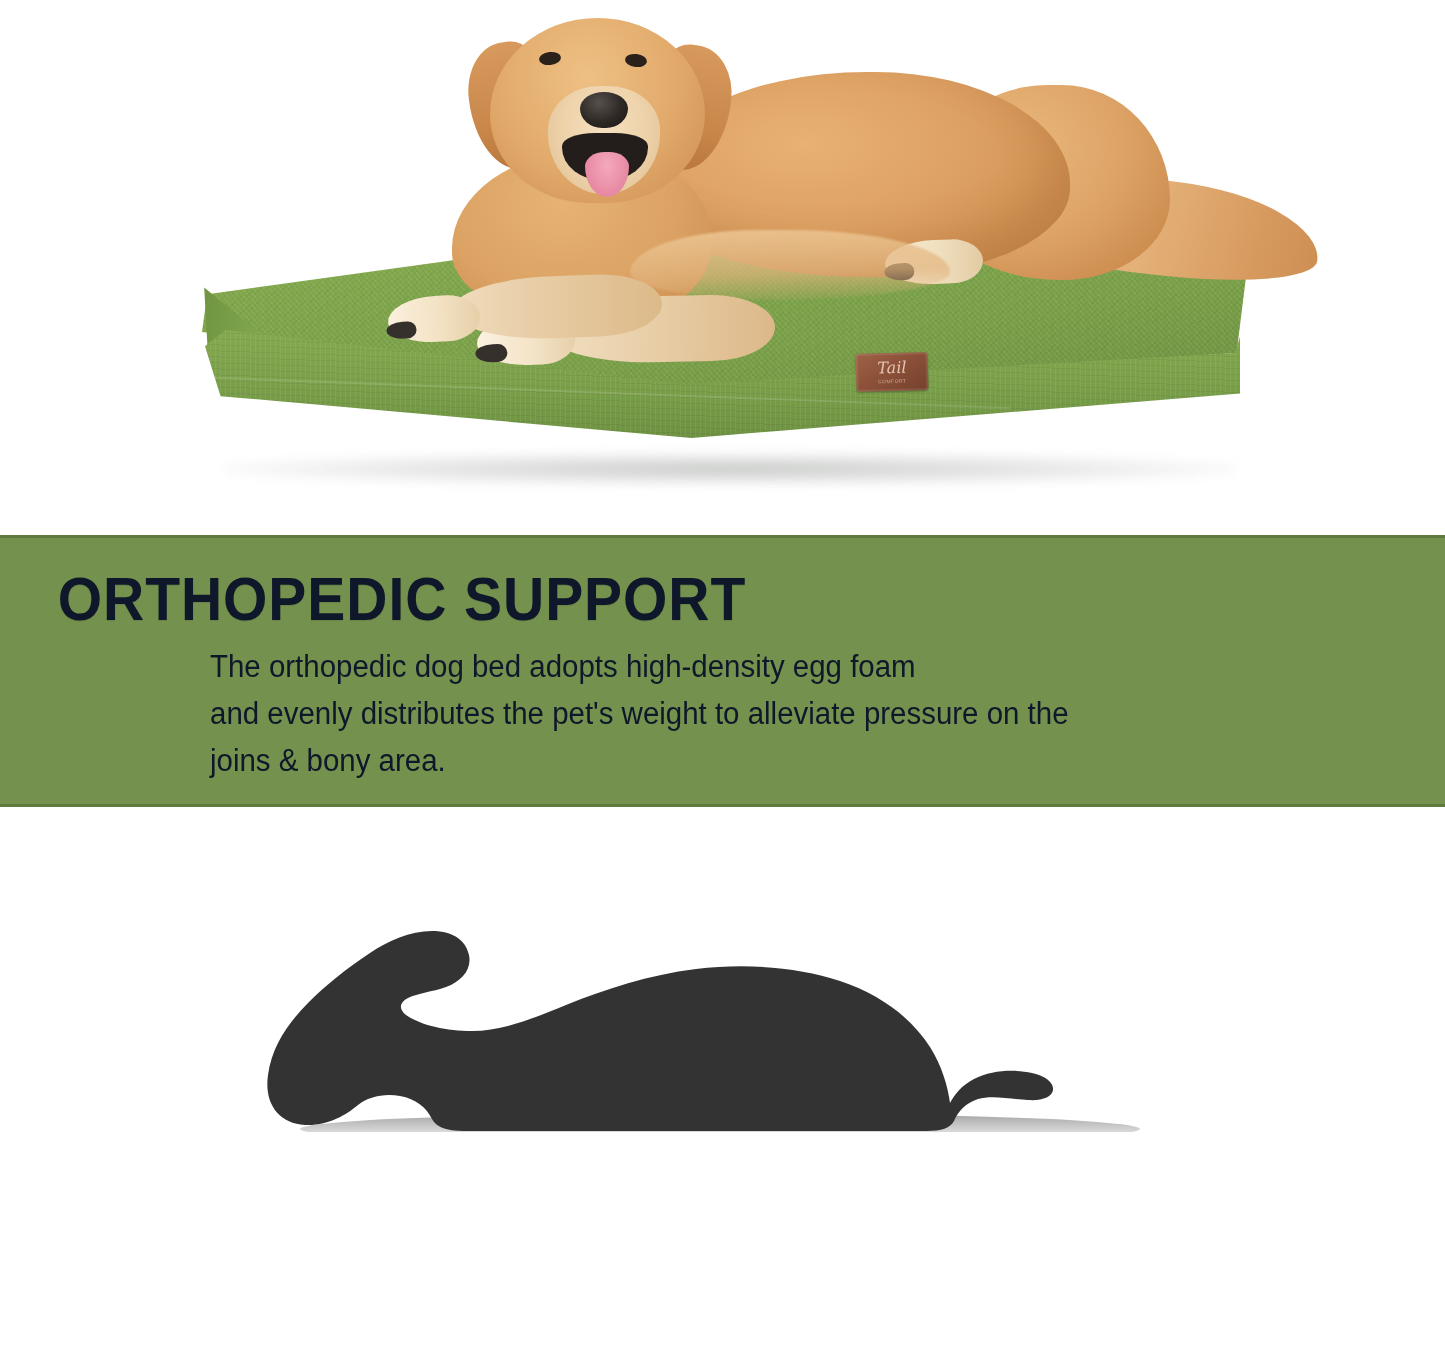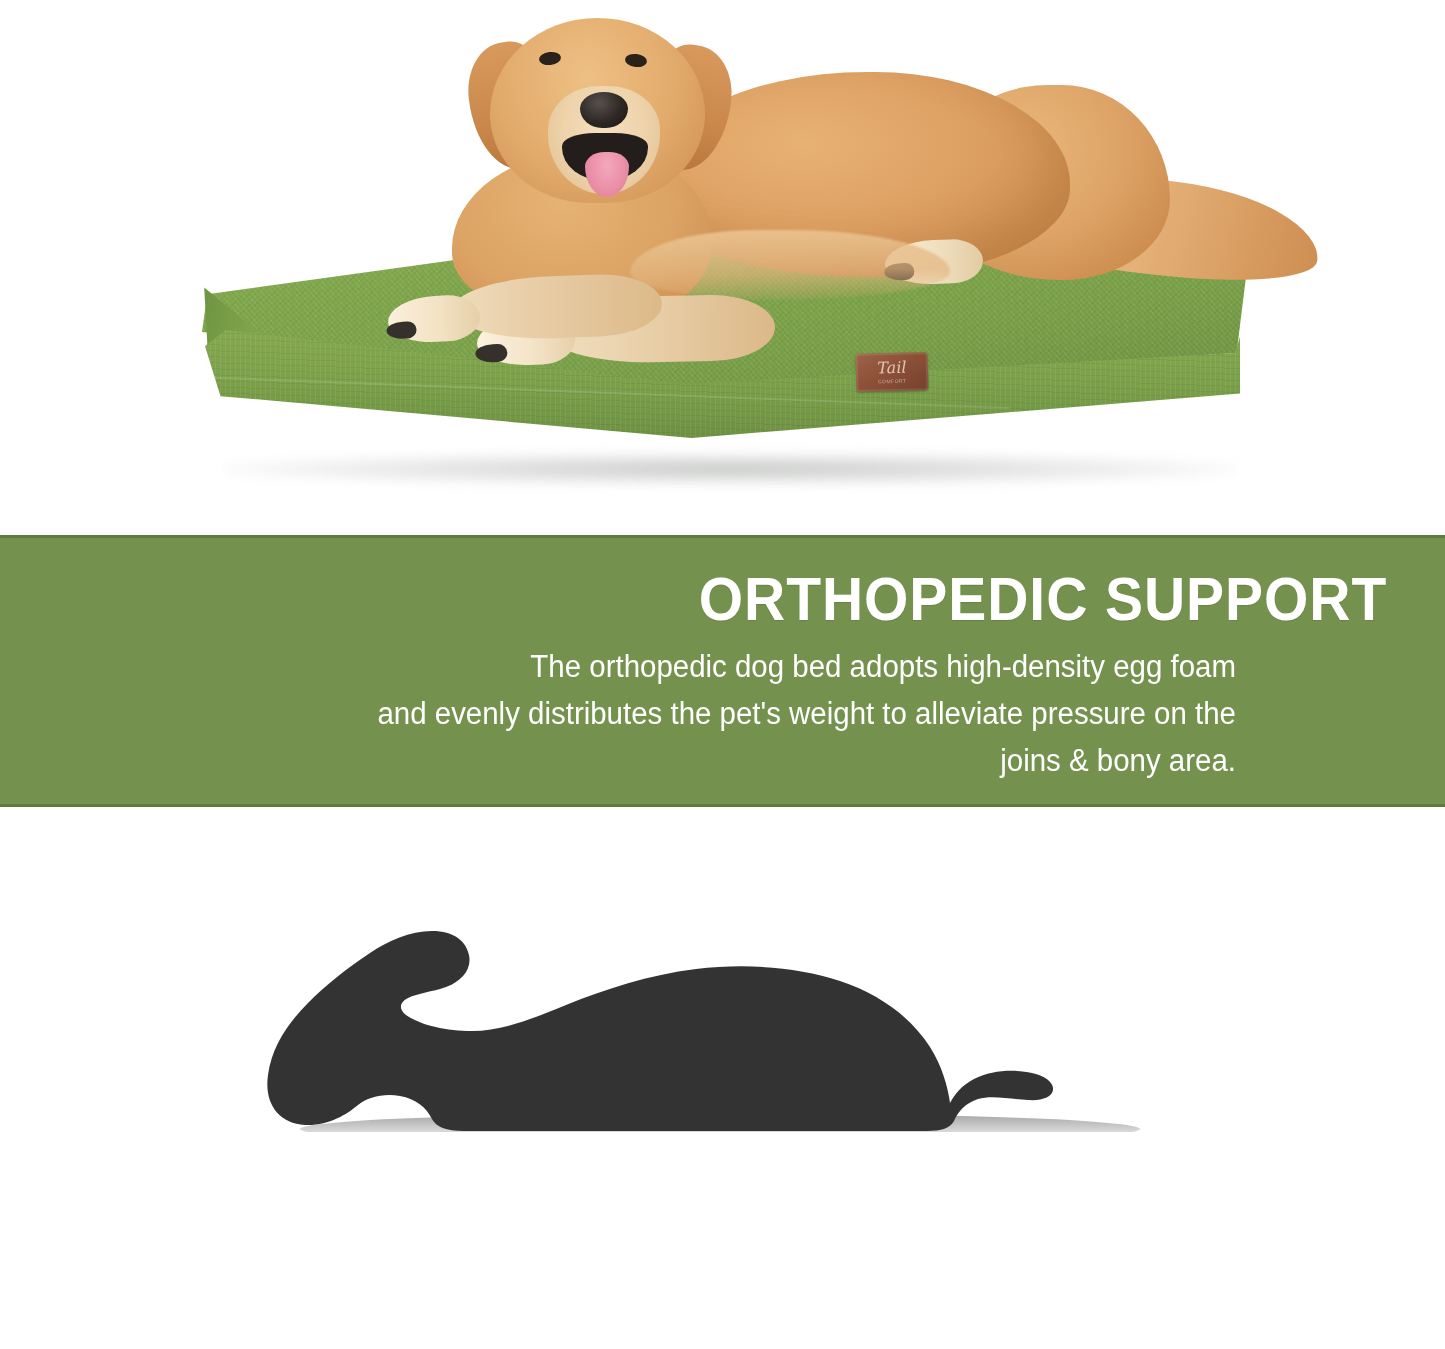--- a/index.html
+++ b/index.html
@@ -273,22 +273,22 @@
 
   
   .banner {
     position: absolute;
     left: 0; top: 535px;
     width: 1445px; height: 272px;
     background: #74924e;
     border-top: 3px solid #5e7a3e;
     border-bottom: 3px solid #5e7a3e;
     box-sizing: border-box;
-    color: #ffffff;
-    text-align: right;
+    color: #0f172a;
+    text-align: left;
   }
   .banner-title {
     margin: 0;
     padding-top: 28px;
     font-family: "Liberation Sans Narrow", "Liberation Sans", sans-serif;
     font-weight: 700;
     font-size: 62px;
     letter-spacing: 1px;
     line-height: 1.05;
     transform: scaleX(.92);

